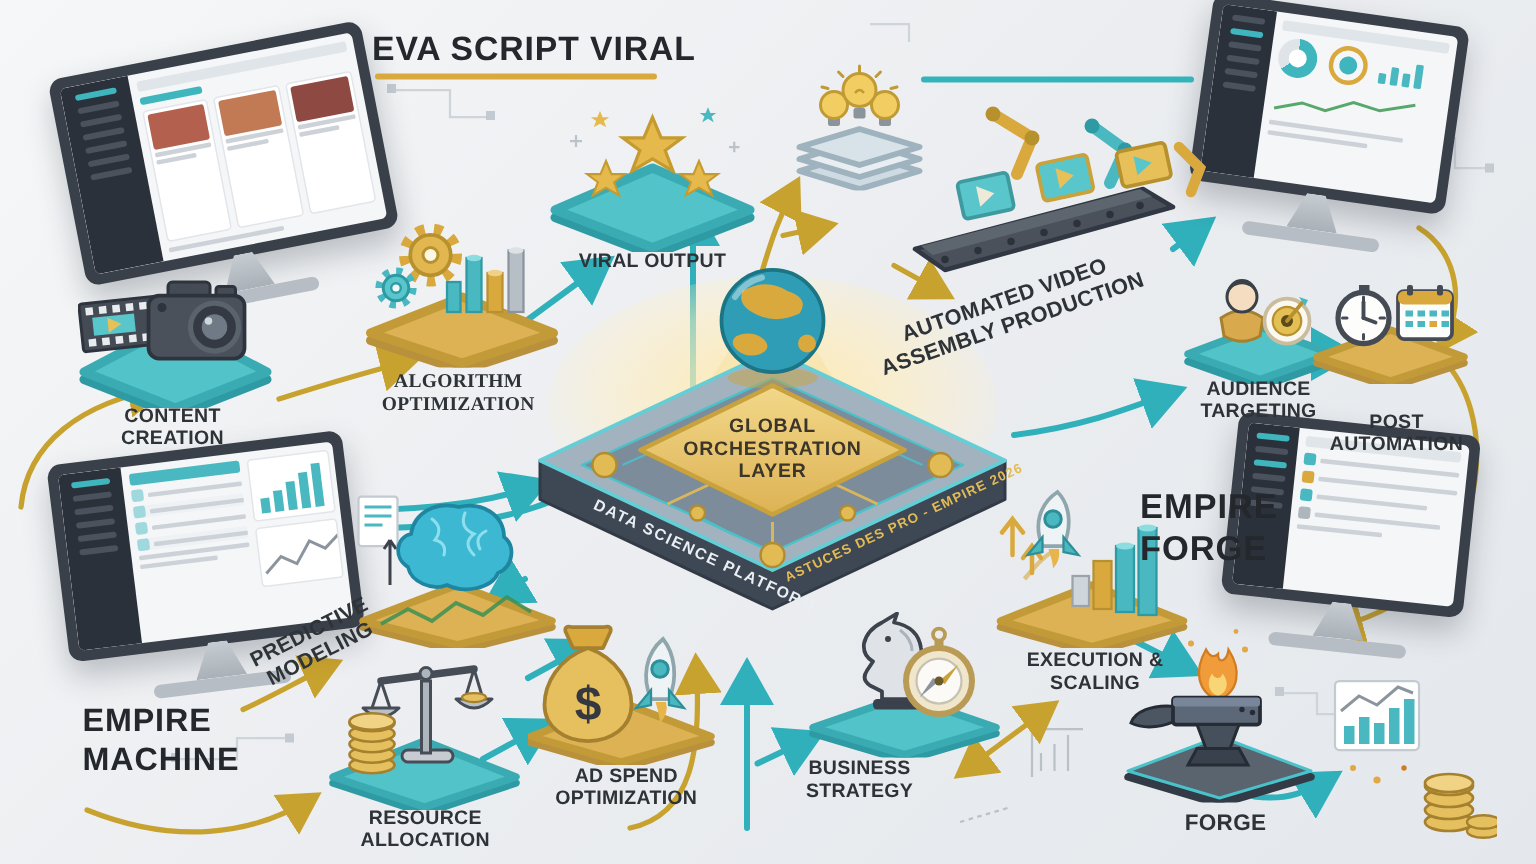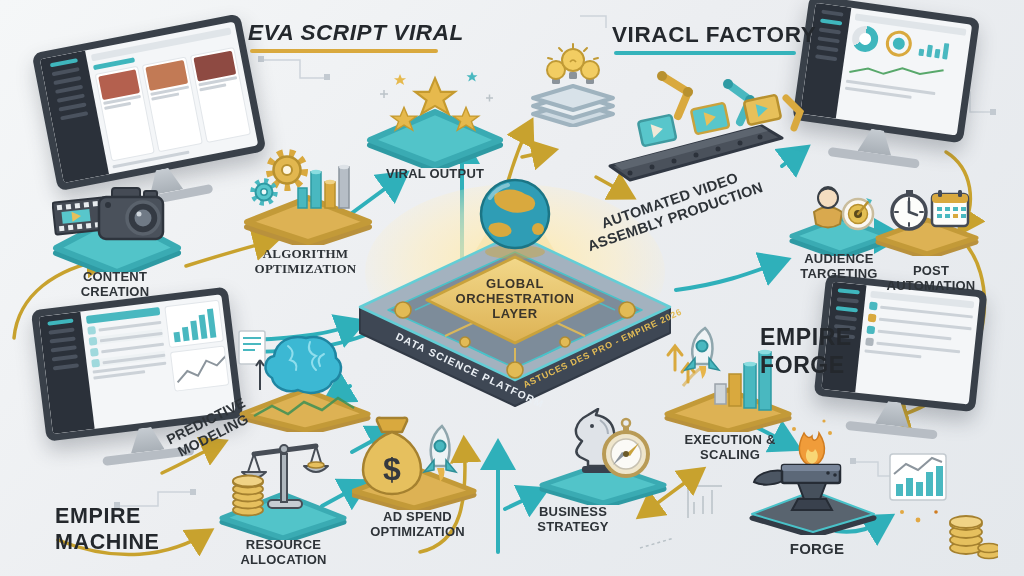--- a/index.html
+++ b/index.html
@@ -104,28 +104,27 @@
       <path d="M506,188 C514,160 520,143 531,122" marker-end="url(#ag)"></path>
       <path d="M962,240 C996,274 992,352 946,392 C928,406 908,414 886,420" marker-end="url(#ag)"></path>
       <path d="M420,552 C462,543 468,500 464,440" marker-end="url(#ag)"></path>
       <path d="M640,516 L702,470" marker-start="url(#agS)" marker-end="url(#ag)"></path>
       <path d="M58,540 C115,563 168,558 210,531" marker-end="url(#ag)"></path>
       <path d="M162,473 C188,461 202,452 224,442" marker-end="url(#ag)"></path>
       <path d="M946,152 C972,168 978,204 960,232" marker-end="url(#ag)"></path>
     </g>
   </svg>
 
-  <div class="title" style="left:248px;top:20px;font-size:22.5px;font-style:italic;">EVA SCRIPT VIRAL</div>
+  <div class="title" style="left:248px;top:20px;font-size:22.5px;">EVA SCRIPT VIRAL</div>
   <div class="rule" style="left:250px;top:49px;width:188px;background:#d9a93e;"></div>
 
-  <div class="title" style="left:612px;top:22px;font-size:22.5px;">VIRACL FACTORY</div>
   <div class="rule" style="left:614px;top:51px;width:182px;background:#35b3bb;"></div>
 
   <div class="title" style="left:760px;top:324px;width:115px;font-size:23px;line-height:1.2;">EMPIRE FORGE</div>
-  <div class="title" style="left:55px;top:468px;width:180px;font-size:21.5px;line-height:1.2;margin-top:36px;">EMPIRE MACHINE</div>
+  <div class="title" style="left:55px;top:468px;width:180px;font-size:21.5px;line-height:1.2;">EMPIRE MACHINE</div>
 
   <div class="monitor" style="left:46px;top:32px;width:212px;transform:rotate(-11deg);">
     <div class="mframe">
       <div class="mscreen" style="height:126px;">
         <div class="msidebar">
           <div class="sline active"></div>
             <div class="sline"></div>
             <div class="sline"></div>
           <div class="sline"></div>
             <div class="sline"></div>
@@ -653,21 +652,21 @@
     <circle cx="14" cy="64" r="2" fill="#e2a843"></circle>
       <circle cx="30" cy="72" r="2.4" fill="#e2a843"></circle>
       <circle cx="48" cy="64" r="1.8" fill="#d07c20"></circle>
   </svg>
 
   <div class="lbl" style="left:52px;top:270px;width:126px;text-align:center;">CONTENT CREATION</div>
   <div class="lbl" style="left:228px;top:247px;width:155px;font-family:Liberation Serif, serif;">ALGORITHM OPTIMIZATION</div>
   <div class="lbl" style="left:385px;top:167px;width:100px;">VIRAL OUTPUT</div>
   <div class="lbl rot" style="left:565px;top:192px;width:215px;font-size:14.5px;transform:rotate(-19deg);">AUTOMATED VIDEO ASSEMBLY PRODUCTION</div>
   <div class="lbl" style="left:783px;top:252px;width:112px;">AUDIENCE TARGETING</div>
-  <div class="lbl" style="left:872px;top:264px;width:118px;">POST AUTOMATION</div>
+  <div class="lbl" style="left:872px;top:274px;width:118px;">POST AUTOMATION</div>
   <div class="lbl" style="left:670px;top:433px;width:120px;">EXECUTION &amp; SCALING</div>
   <div class="lbl" style="left:517px;top:505px;width:112px;">BUSINESS STRATEGY</div>
   <div class="lbl" style="left:350px;top:510px;width:135px;">AD SPEND OPTIMIZATION</div>
   <div class="lbl" style="left:216px;top:538px;width:135px;">RESOURCE ALLOCATION</div>
   <div class="lbl rot" style="left:142px;top:412px;width:135px;font-size:14px;transform:rotate(-27deg);">PREDICTIVE MODELING</div>
   <div class="lbl" style="left:772px;top:540px;width:90px;font-size:15px;">FORGE</div>
 
 </div>
 
 </body></html>

